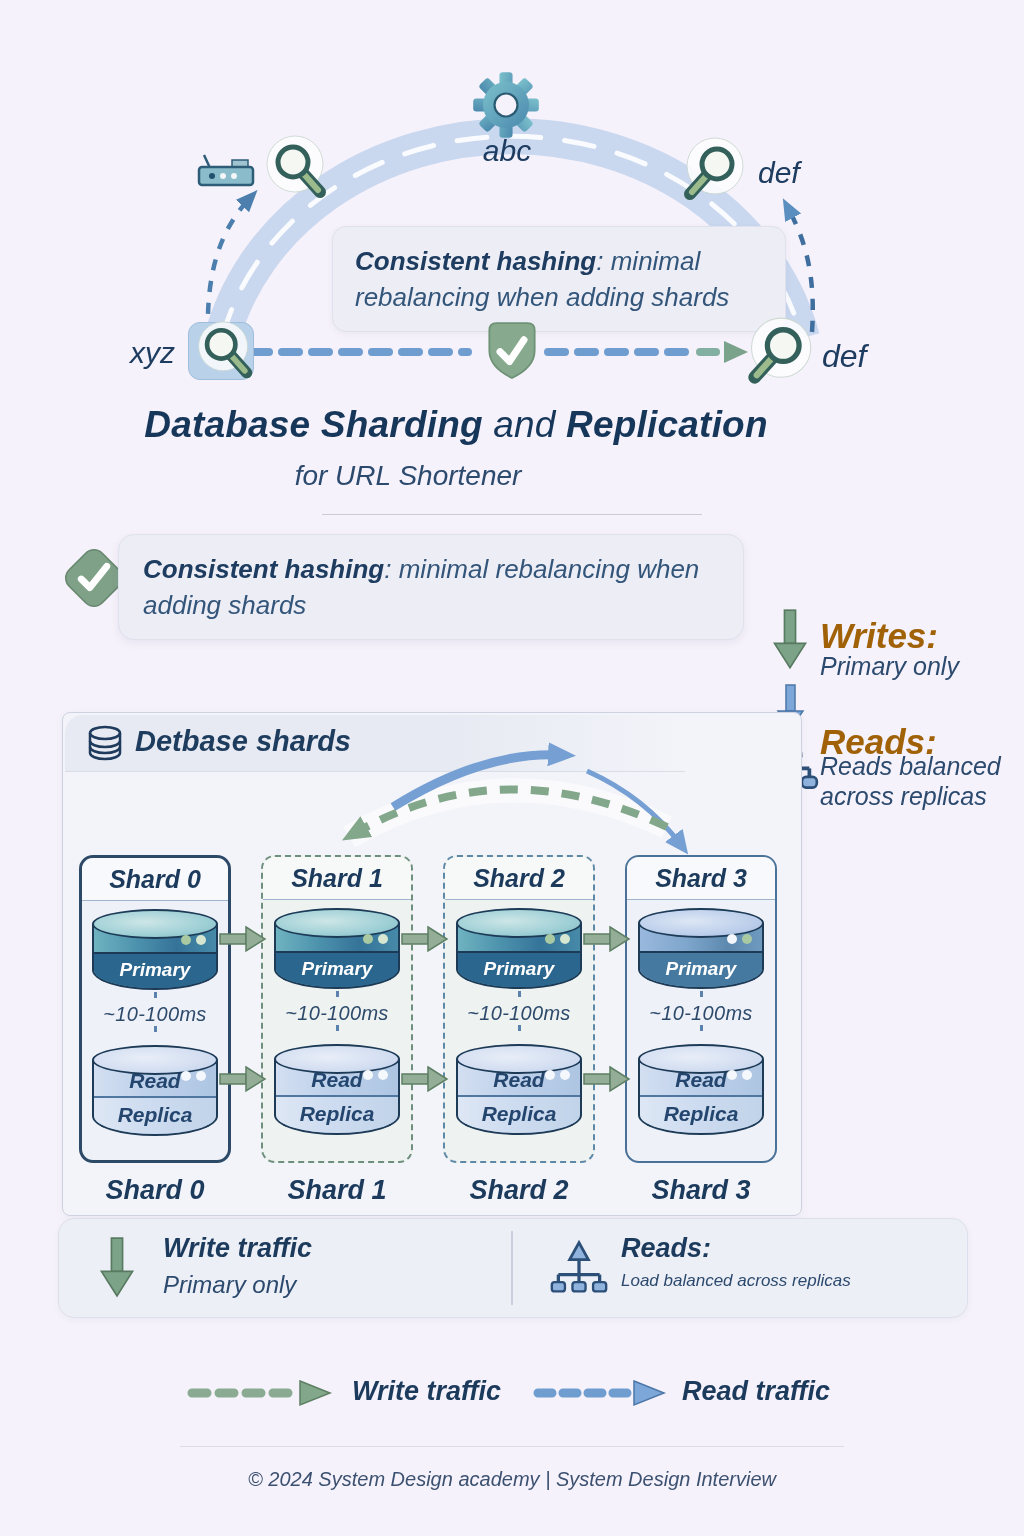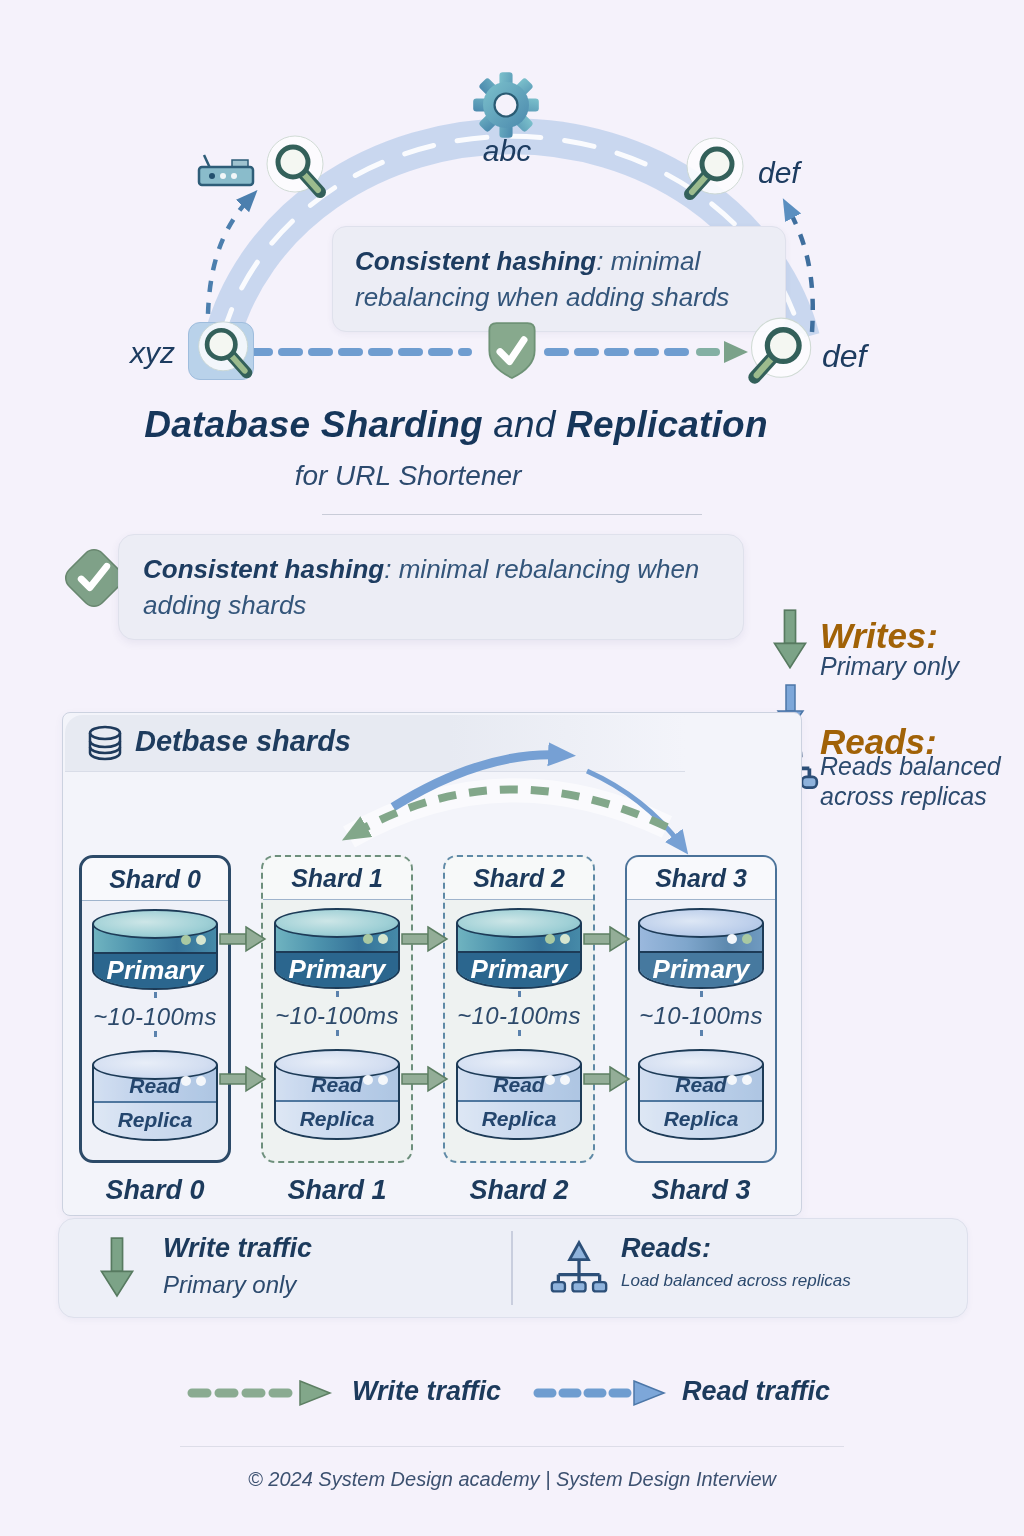--- a/index.html
+++ b/index.html
@@ -67,33 +67,33 @@
     height:42px;line-height:42px;text-align:center;font-size:25px;font-weight:600;color:#1c3a5c;
     background:rgba(255,255,255,.55);border-bottom:1.5px solid #9fb4cc;border-radius:11px 11px 0 0;
   }
 
   .cyl{position:relative;width:126px;margin:8px auto 0;}
   .cyl-top{position:relative;z-index:2;height:30px;border-radius:50%;border:2px solid #1d3b57;box-sizing:border-box;}
   .cyl-body{position:relative;margin-top:-15px;border:2px solid #1d3b57;border-top:none;border-radius:0 0 63px 63px / 0 0 20px 20px;overflow:hidden;box-sizing:border-box;}
   .primary .cyl-top{background:radial-gradient(ellipse at 42% 42%,#cde6e7 0%,#9fd0d6 60%,#7db7c2 100%);}
   .primary .cyl-body{height:66px;background:linear-gradient(90deg,#6fb3c0 0%,#4d93ad 34%,#357399 68%,#468aa8 100%);}
   .band{position:absolute;left:0;right:0;bottom:0;height:34px;background:#2b668e;border-top:2px solid #1d3b57;
-        color:#fff;font-weight:bold;font-size:26px;text-align:center;line-height:32px;}
+        color:#fff;font-weight:bold;font-size:19px;text-align:center;line-height:32px;}
   .p3 .cyl-top{background:radial-gradient(ellipse at 42% 42%,#dde7f5 0%,#bdcfeb 60%,#a3bcdf 100%);}
   .p3 .cyl-body{background:linear-gradient(90deg,#9ab8dd 0%,#7fa6cc 38%,#5d89ae 72%,#6f9ac0 100%);}
   .p3 .band{background:#46799f;}
   .dots{position:absolute;top:7px;right:10px;z-index:3;}
   .dots i{display:inline-block;width:10px;height:10px;border-radius:50%;margin-left:5px;}
   .dot-g{background:#a9c9a2;}
   .dot-l{background:#d6e6d0;}
   .dot-w{background:#f4f7fb;}
 
   .latency{display:flex;flex-direction:column;align-items:center;margin-top:2px;}
   .tick{width:3px;height:11px;background:repeating-linear-gradient(180deg,#5b82ad 0 6px,transparent 6px 11px);}
-  .lat-txt{font-size:24px;color:#2d4a6b;letter-spacing:.3px;}
+  .lat-txt{font-size:20px;color:#2d4a6b;letter-spacing:.3px;}
 
   .replica .cyl-top{background:radial-gradient(ellipse at 42% 42%,#e8eef8 0%,#d3def1 60%,#bbcde9 100%);}
   .replica .cyl-body{height:76px;background:linear-gradient(90deg,#c2d3ec 0%,#a5bfe3 45%,#8fb0d8 100%);}
   .rrow{position:absolute;left:0;right:0;height:34px;border-top:2px solid #4f779f;
         color:#24466e;font-weight:bold;font-size:21px;text-align:center;line-height:34px;}
   .rrow.r1{bottom:36px;background:rgba(255,255,255,.28);}
   .rrow.r2{bottom:-2px;background:rgba(255,255,255,.45);height:38px;}
 
   .shard-caption{position:absolute;top:462px;width:152px;text-align:center;font-size:27px;font-weight:600;color:#1c3a5c;}
 

